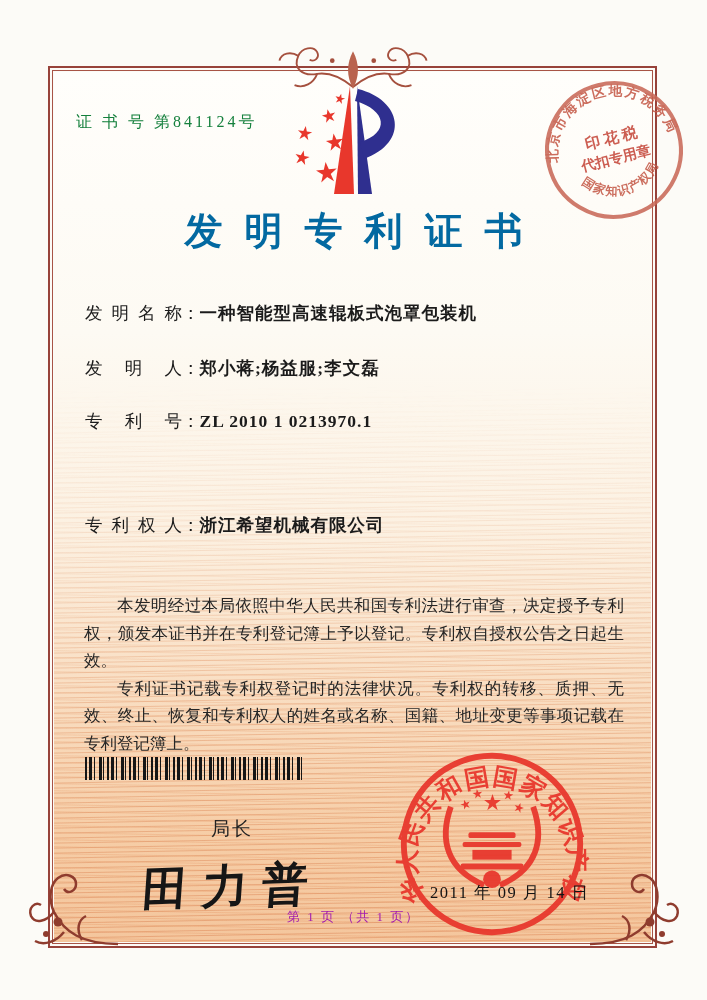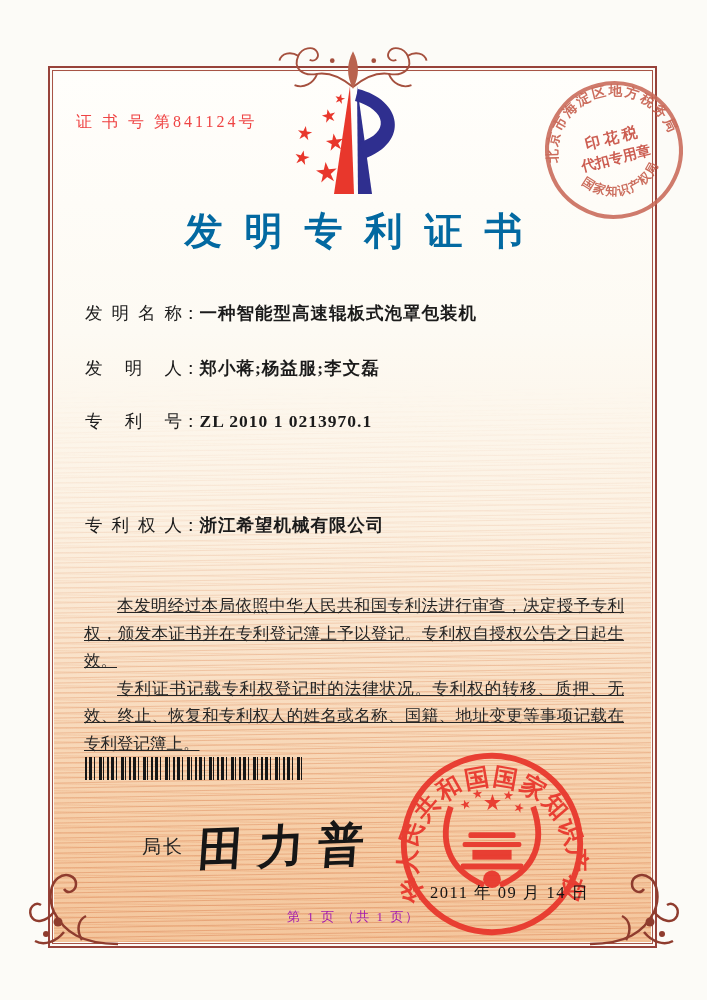--- a/index.html
+++ b/index.html
@@ -28,42 +28,42 @@
       repeating-linear-gradient(181deg, rgba(230,150,100,0.00) 0px, rgba(230,150,100,0.35) 1px, rgba(255,255,255,0) 2px, rgba(255,255,255,0) 7px);
     -webkit-mask-image:linear-gradient(180deg,transparent 0%,transparent 36%,rgba(0,0,0,.30) 55%,rgba(0,0,0,.75) 75%,#000 100%);
     mask-image:linear-gradient(180deg,transparent 0%,transparent 36%,rgba(0,0,0,.30) 55%,rgba(0,0,0,.75) 75%,#000 100%);
   }
   
   .ornament-top{position:absolute; left:253px; top:38px; width:200px; height:66px;}
   .corner-flourish{position:absolute; width:100px; height:104px;}
   .corner-bl{left:22px; top:850px;}
   .corner-br{left:586px; top:850px; transform:scaleX(-1);}
   
-  .cert-no{position:absolute; left:76px; top:112px; font-size:16px; letter-spacing:3px; color:#ef4444;}
+  .cert-no{position:absolute; left:76px; top:112px; font-size:16px; letter-spacing:3px; color:#15803d;}
   .logo{position:absolute; left:286px; top:80px; width:138px; height:122px;}
   .tax-stamp{position:absolute; left:538px; top:74px; width:152px; height:152px; transform:rotate(-14deg); opacity:.88;}
   .title{
     position:absolute; left:0; top:206px; width:100%;
     text-align:center; font-size:38px; font-weight:600;
     letter-spacing:22px; text-indent:22px; color:#0369a1;
   }
   
   .field{position:absolute; left:85px; font-size:17.5px; color:#1b1b1b; white-space:nowrap;}
   .flabel{display:inline-block; width:97px; text-align:justify; text-align-last:justify; vertical-align:bottom;}
   .fvalue{letter-spacing:1px; font-weight:600;}
   .f1{top:301px}.f2{top:356px}.f3{top:409px}.f4{top:461px}.f5{top:513px}.f6{top:566px}
   
   .body-text{position:absolute; left:84px; top:592px; width:540px; font-size:16.5px; line-height:27.5px; color:#262626; text-align:justify;}
-  .body-text p{margin:0; text-indent:2em;text-decoration:underline;}
+  .body-text p{margin:0; text-indent:2em;}
   
   .barcode{
     position:absolute; left:85px; top:757px; width:218px; height:23px;
     background:repeating-linear-gradient(90deg,#161616 0 2px,transparent 2px 4px,#161616 4px 7px,transparent 7px 9px,#161616 9px 10px,transparent 10px 14px,#161616 14px 17px,transparent 17px 18px,#161616 18px 19px,transparent 19px 22px);
   }
-  .sign-row{position:absolute; left:142px; top:816px; display:flex; align-items:center; gap:14px;}
+  .sign-row{position:absolute; left:142px; top:816px; display:flex; align-items:center; gap:14px;flex-direction:column;}
   .sign-title{font-size:19px; letter-spacing:2px; color:#222;}
   .sign-name{
     font-size:46px; font-weight:700; letter-spacing:14px; color:#161616;
     transform:rotate(-2deg) skewX(-6deg); white-space:nowrap;
   }
   .seal{position:absolute; left:394px; top:746px; width:196px; height:196px; opacity:.93; z-index:4;}
   .seal-date{position:absolute; left:430px; top:882px; font-size:16.5px; letter-spacing:1.5px; color:#141414; z-index:6;}
   .footer{position:absolute; left:0; top:908px; width:100%; text-align:center; font-size:13px; letter-spacing:2px; color:#a21caf;}
 </style>
 </head>

